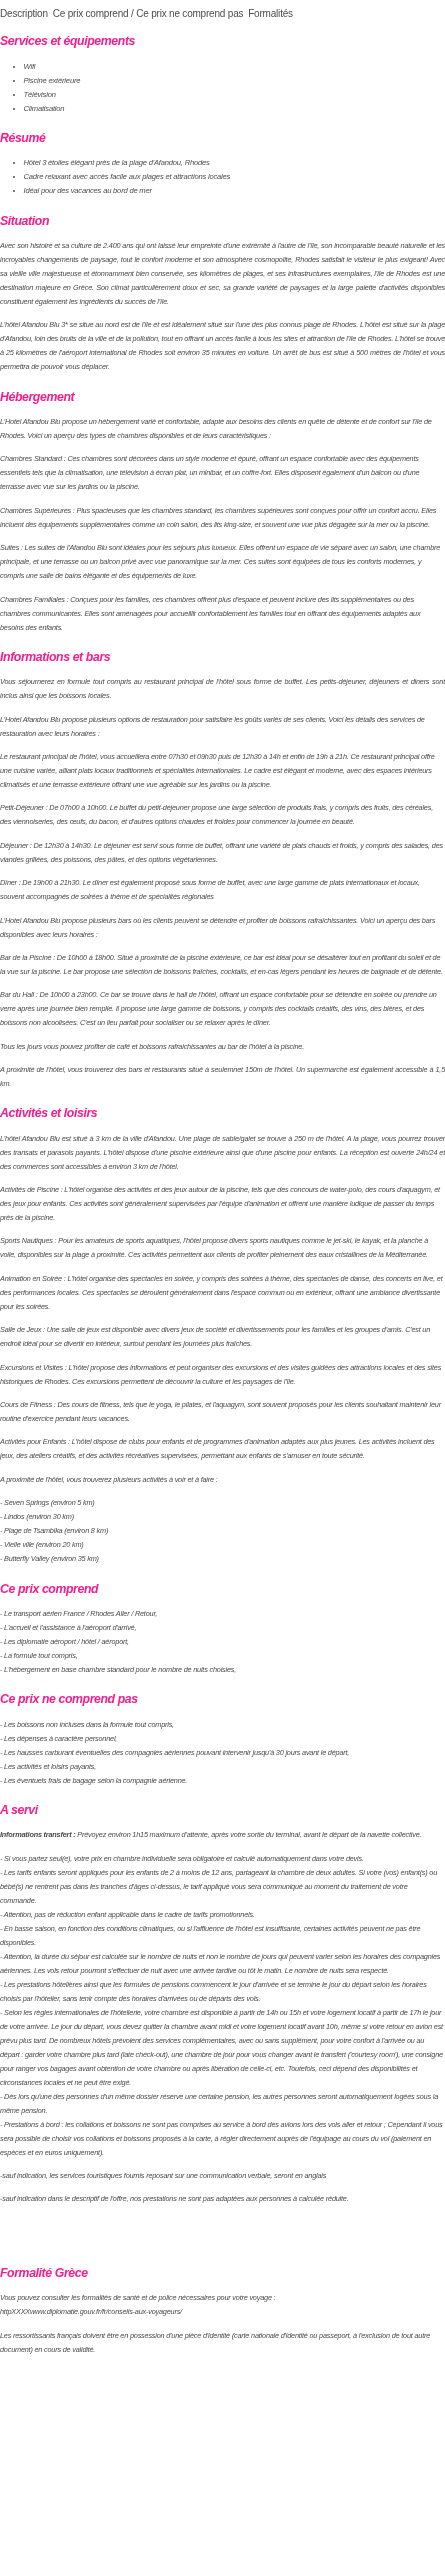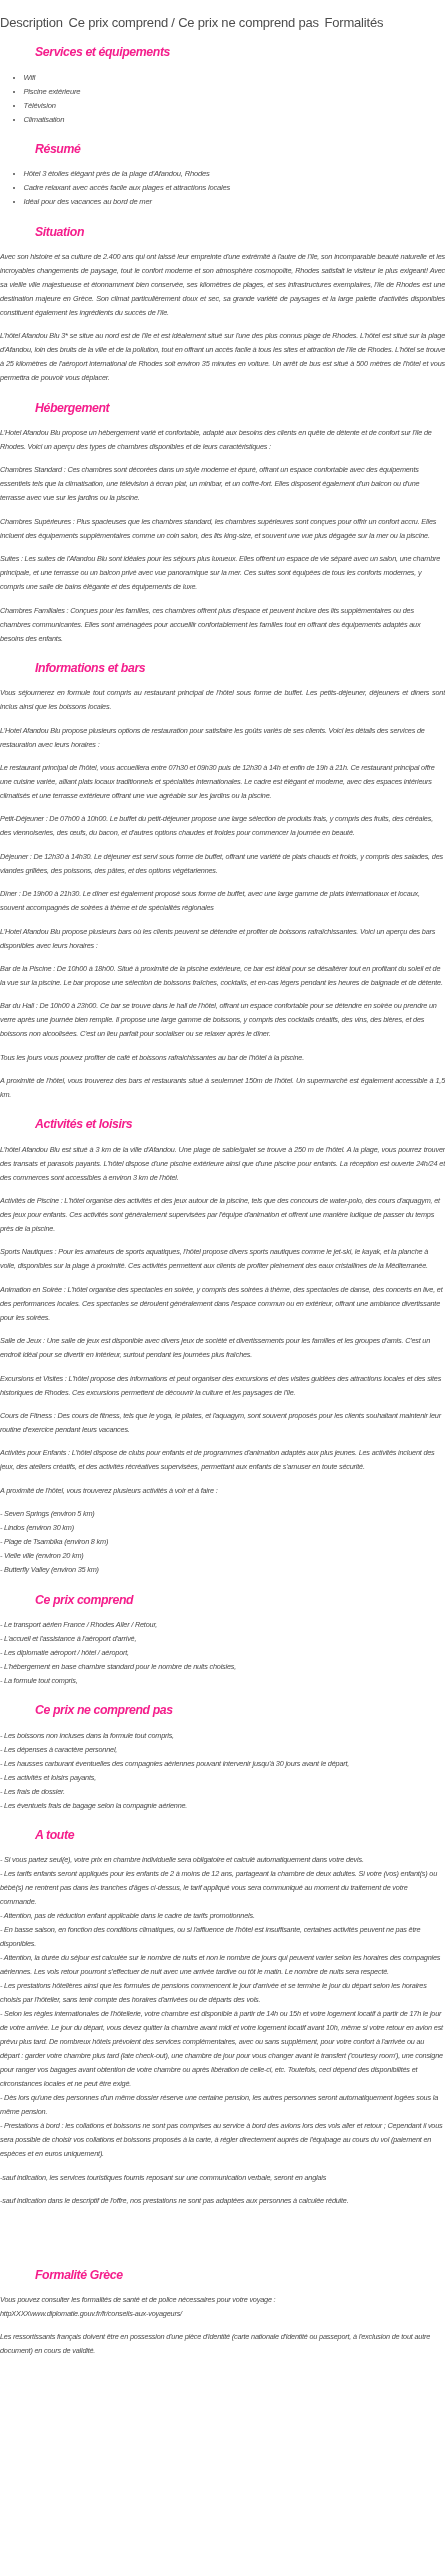--- a/index.html
+++ b/index.html
@@ -5,35 +5,34 @@
     html, body { margin: 0; padding: 0; background: #ffffff; }
     body {
       width: 445px;
       font-family: "Liberation Sans", sans-serif;
       color: #4a4a4a;
       font-size: 7.3px;
     }
     .page { padding: 0 0 23.5px 0; }
     .tabs {
       font-style: normal;
-      font-size: 13px;
+      font-size: 10px;
       color: #4d4d4d;
-      padding-top: 15px;
+      padding-top: 8px;
       letter-spacing: -0.2px;
     }
     .tabs span { margin-right: 2.3px; }
     h2 {
       color: #f51e8c;
       font-style: italic;
       font-weight: bold;
       font-size: 12.3px;
       letter-spacing: -0.4px;
       margin: 15.3px 0 10.6px 0;
       line-height: 1.2;
-      padding-left: 35px;
     }
     ul.bullets {
       margin: 0 0 0 0;
       padding: 0 0 0 23.5px;
       list-style: disc;
     }
     ul.bullets li {
       font-style: italic;
       font-size: 7.6px;
       line-height: 14px;
@@ -146,39 +145,39 @@
       <div>- Butterfly Valley (environ 35 km)</div>
     </div>
   </section>
 
   <section>
     <h2>Ce prix comprend</h2>
     <div class="dash-list">
       <div>- Le transport aérien France / Rhodes Aller / Retour,</div>
       <div>- L'accueil et l'assistance à l'aéroport d'arrivé,</div>
       <div>- Les diplomatie aéroport / hôtel / aéroport,</div>
+      <div>- La formule tout compris,</div>
       <div>- L'hébergement en base chambre standard pour le nombre de nuits choisies,</div>
-      <div>- La formule tout compris,</div>
     </div>
   </section>
 
   <section>
     <h2>Ce prix ne comprend pas</h2>
     <div class="dash-list">
       <div>- Les boissons non incluses dans la formule tout compris,</div>
       <div>- Les dépenses à caractère personnel,</div>
       <div>- Les hausses carburant éventuelles des compagnies aériennes pouvant intervenir jusqu'à 30 jours avant le départ,</div>
       <div>- Les activités et loisirs payants,</div>
-      <div>- Les frais de dossier.</div>
       <div>- Les éventuels frais de bagage selon la compagnie aérienne.</div>
     </div>
   </section>
 
   <section>
-    <h2>A toute</h2>
+    <h2>A servi</h2>
+    <p><strong>Informations transfert :</strong><span> Prévoyez environ 1h15 maximum d'attente, après votre sortie du terminal, avant le départ de la navette collective.</span></p>
     <div class="savoir-block" style="margin-bottom:9.4px;">
       <div>- Si vous partez seul(e), votre prix en chambre individuelle sera obligatoire et calculé automatiquement dans votre devis.</div>
       <div>- Les tarifs enfants seront appliqués pour les enfants de 2 à moins de 12 ans, partageant la chambre de deux adultes. Si votre (vos) enfant(s) ou bébé(s) ne rentrent pas dans les tranches d'âges ci-dessus, le tarif appliqué vous sera communiqué au moment du traitement de votre commande.</div>
       <div>- Attention, pas de réduction enfant applicable dans le cadre de tarifs promotionnels.</div>
       <div>- En basse saison, en fonction des conditions climatiques, ou si l'affluence de l'hôtel est insuffisante, certaines activités peuvent ne pas être disponibles.</div>
       <div>- Attention, la durée du séjour est calculée sur le nombre de nuits et non le nombre de jours qui peuvent varier selon les horaires des compagnies aériennes. Les vols retour pourront s'effectuer de nuit avec une arrivée tardive ou tôt le matin. Le nombre de nuits sera respecté.</div>
       <div>- Les prestations hôtelières ainsi que les formules de pensions commencent le jour d'arrivée et se termine le jour du départ selon les horaires choisis par l'hôtelier, sans tenir compte des horaires d'arrivées ou de départs des vols.</div>
       <div>- Selon les règles internationales de l'hôtellerie, votre chambre est disponible à partir de 14h ou 15h et votre logement locatif à partir de 17h le jour de votre arrivée. Le jour du départ, vous devez quitter la chambre avant midi et votre logement locatif avant 10h, même si votre retour en avion est prévu plus tard. De nombreux hôtels prévoient des services complémentaires, avec ou sans supplément, pour votre confort à l'arrivée ou au départ : garder votre chambre plus tard (late check-out), une chambre de jour pour vous changer avant le transfert ('courtesy room'), une consigne pour ranger vos bagages avant obtention de votre chambre ou après libération de celle-ci, etc. Toutefois, ceci dépend des disponibilités et circonstances locales et ne peut être exigé.</div>
       <div>- Dès lors qu'une des personnes d'un même dossier réserve une certaine pension, les autres personnes seront automatiquement logées sous la même pension.</div>
       <div>- Prestations à bord : les collations et boissons ne sont pas comprises au service à bord des avions lors des vols aller et retour ; Cependant il vous sera possible de choisir vos collations et boissons proposés à la carte, à régler directement auprès de l'équipage au cours du vol (paiement en espèces et en euros uniquement).</div>

